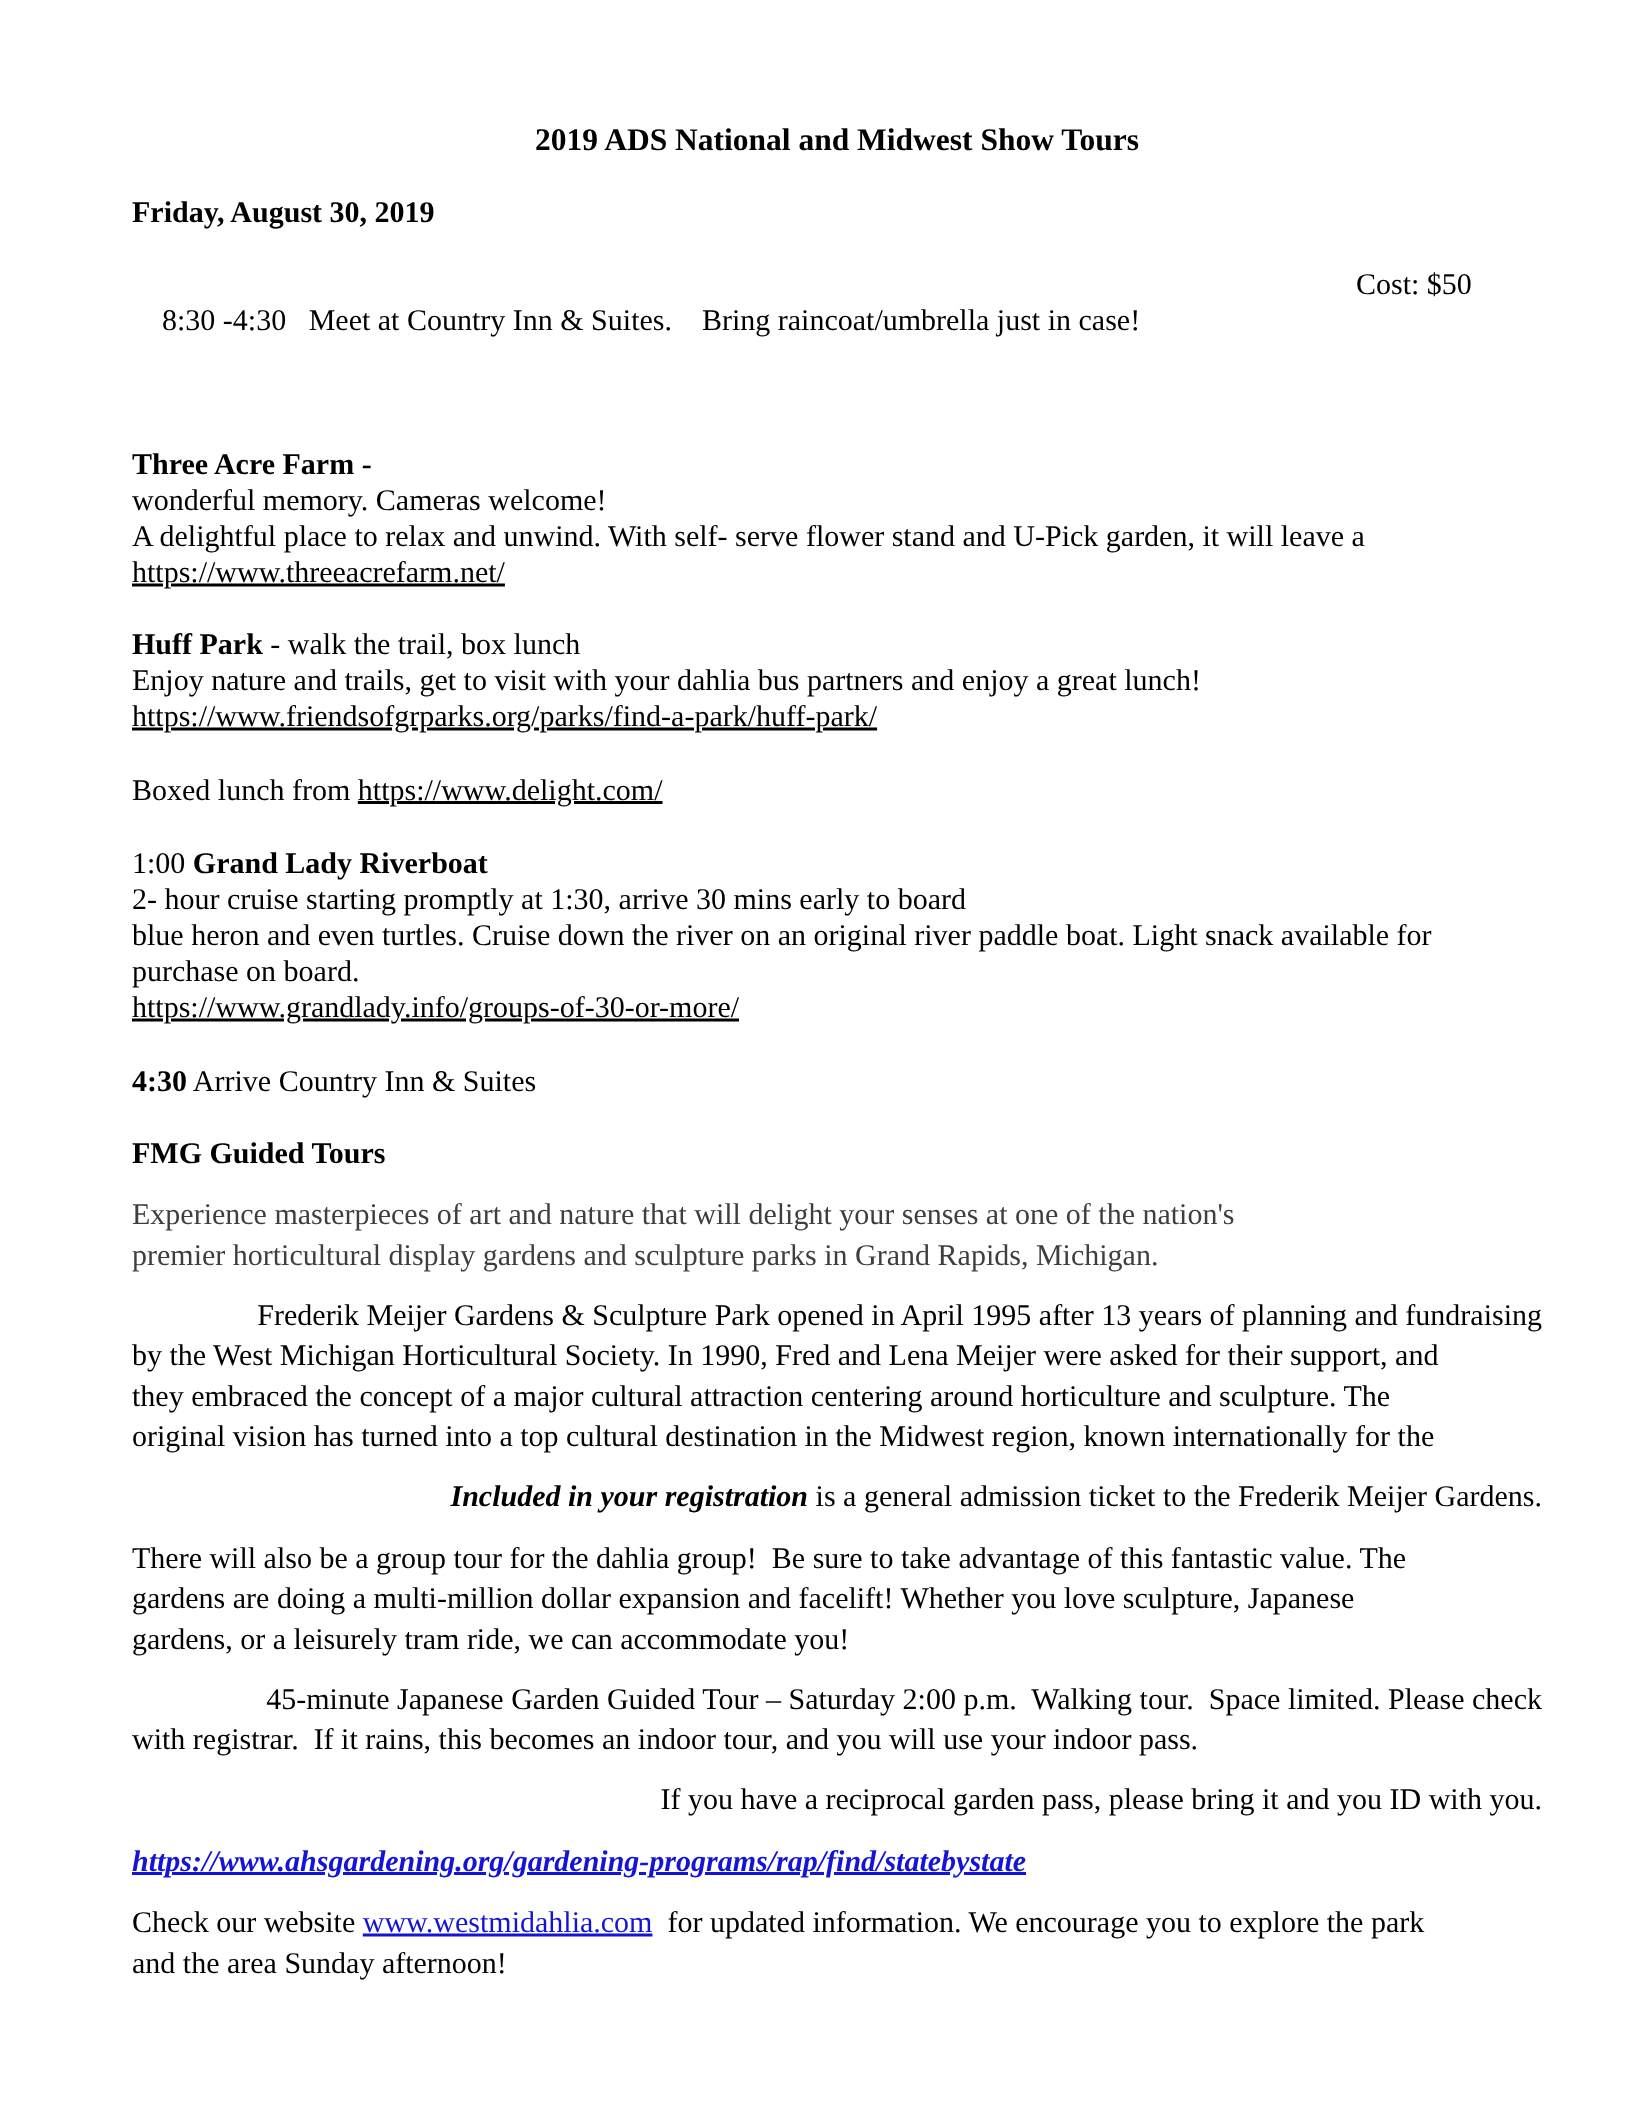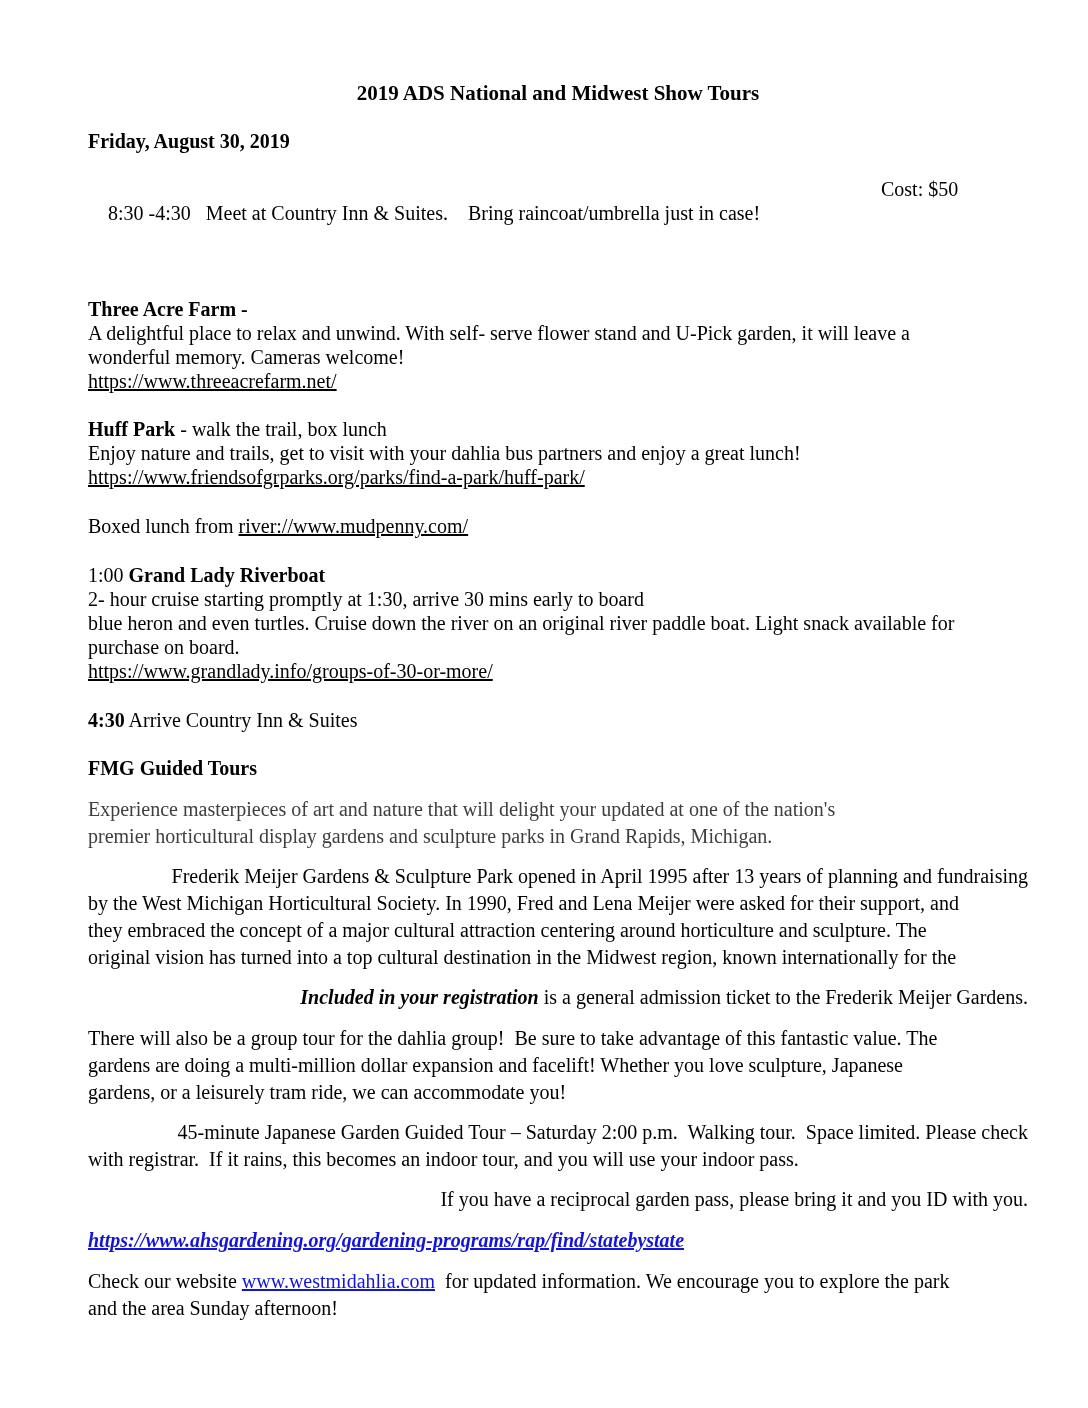--- a/index.html
+++ b/index.html
@@ -20,58 +20,58 @@
   .title{font-size:21px;font-weight:bold;}
   .gray{color:var(--muted,#3e3e3e);}
   .lnk{color:#000;text-decoration:underline;cursor:pointer;}
   .blu{color:var(--link-blue,#1414D8);text-decoration:underline;cursor:pointer;text-align:right;}
   .blu-bi{color:var(--link-blue,#1414D8);font-weight:bold;font-style:italic;text-decoration:underline;cursor:pointer;}
   .mt13{margin-top:13px;text-align:right;}
   .mt14{margin-top:14px;}
   .mt16{margin-top:16px;}
   .mt24{margin-top:24px;}
   .mt25{margin-top:25px;}
-  .cost{position:absolute;left:793px;top:0;}
+  .cost{position:absolute;left:816px;top:0;}
 </style>
 </head>
 <body>
 
 <div class="page">
 
   <div class="ln center"><span class="title">2019 ADS National and Midwest Show Tours</span></div>
 
   <div class="ln mt24"><span class="b">Friday, August 30, 2019</span></div>
 
   <div class="ln mt24">
     <span>8:30 -4:30   Meet at Country Inn &amp; Suites.    Bring raincoat/umbrella just in case!</span>
     <span class="cost">Cost: $50</span>
   </div>
 
   <div class="ln mt24"><span class="b">Three Acre Farm -</span></div>
+  <div class="ln">wonderful memory. Cameras welcome!</div>
   <div class="ln">A delightful place to relax and unwind. With self- serve flower stand and U-Pick garden, it will leave a</div>
-  <div class="ln">wonderful memory. Cameras welcome!</div>
   <div class="ln"><a class="lnk">https://www.threeacrefarm.net/</a></div>
 
   <div class="ln mt24"><span class="b">Huff Park</span><span> - walk the trail, box lunch</span></div>
   <div class="ln">Enjoy nature and trails, get to visit with your dahlia bus partners and enjoy a great lunch!</div>
   <div class="ln"><a class="lnk">https://www.friendsofgrparks.org/parks/find-a-park/huff-park/</a></div>
 
-  <div class="ln mt25"><span>Boxed lunch from </span><a class="lnk">river://www.mudpenny.com/</a></div>
+  <div class="ln mt25"><span>Boxed lunch from </span><a class="lnk">https://www.delight.com/</a></div>
 
   <div class="ln mt25"><span>1:00 </span><span class="b">Grand Lady Riverboat</span></div>
   <div class="ln">2- hour cruise starting promptly at 1:30, arrive 30 mins early to board</div>
   <div class="ln">blue heron and even turtles. Cruise down the river on an original river paddle boat. Light snack available for</div>
   <div class="ln">purchase on board.</div>
   <div class="ln"><a class="lnk">https://www.grandlady.info/groups-of-30-or-more/</a></div>
 
   <div class="ln mt25"><span class="b">4:30</span><span> Arrive Country Inn &amp; Suites</span></div>
 
   <div class="ln mt24"><span class="b">FMG Guided Tours</span></div>
 
-  <div class="ln2 mt16 gray">Experience masterpieces of art and nature that will delight your updated at one of the nation's</div>
+  <div class="ln2 mt16 gray">Experience masterpieces of art and nature that will delight your senses at one of the nation's</div>
   <div class="ln2 gray">premier horticultural display gardens and sculpture parks in Grand Rapids, Michigan.</div>
 
   <div class="ln2 mt13">Frederik Meijer Gardens &amp; Sculpture Park opened in April 1995 after 13 years of planning and fundraising</div>
   <div class="ln2">by the West Michigan Horticultural Society. In 1990, Fred and Lena Meijer were asked for their support, and</div>
   <div class="ln2">they embraced the concept of a major cultural attraction centering around horticulture and sculpture. The</div>
   <div class="ln2">original vision has turned into a top cultural destination in the Midwest region, known internationally for the</div>
 
   <div class="ln2 mt13"><span class="bi">Included in your registration</span><span> is a general admission ticket to the Frederik Meijer Gardens.</span></div>
 
   <div class="ln2 mt14">There will also be a group tour for the dahlia group!  Be sure to take advantage of this fantastic value. The</div>

